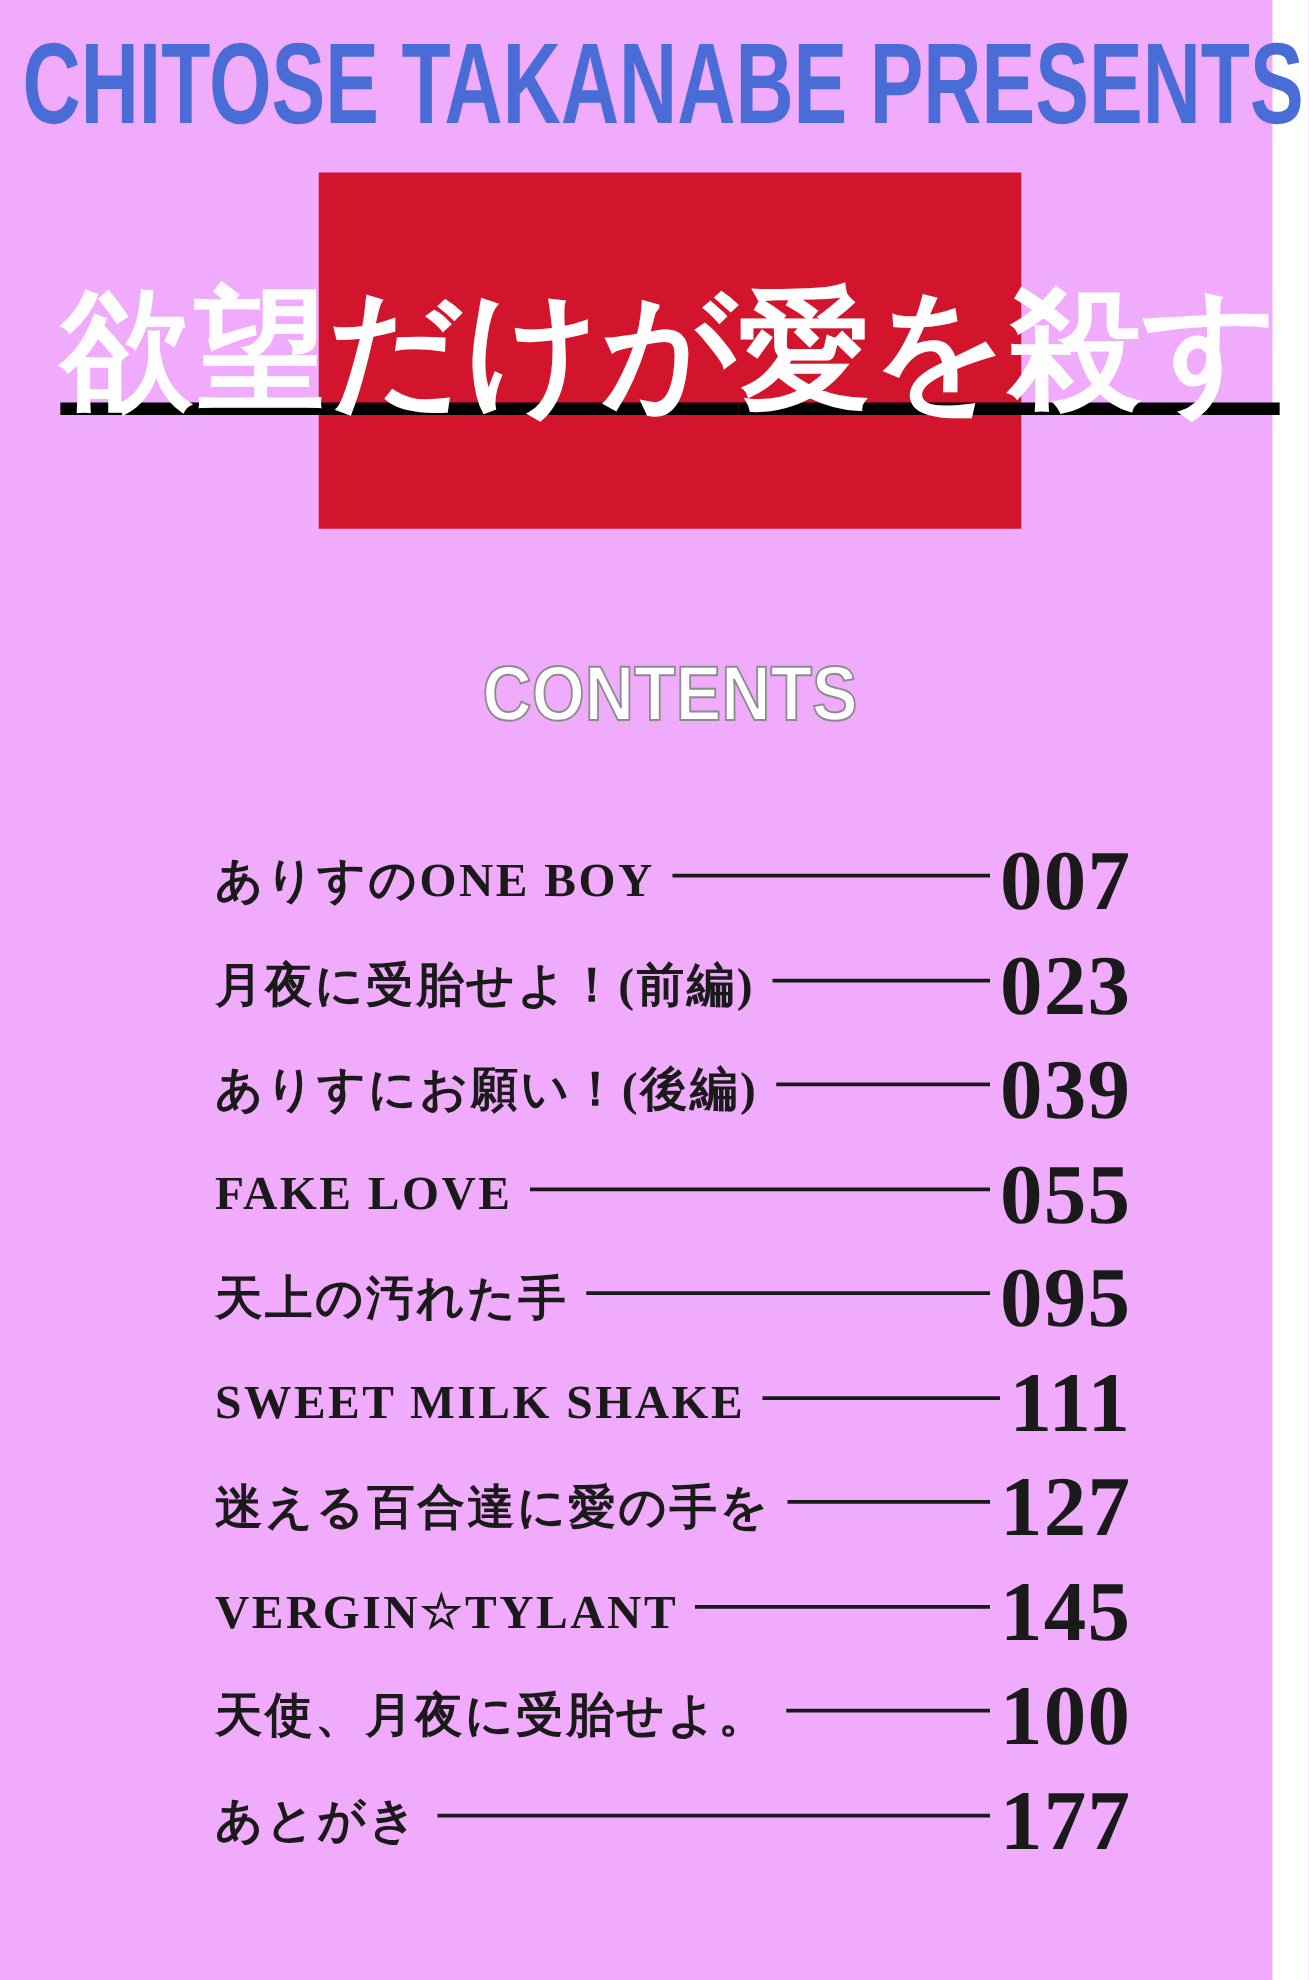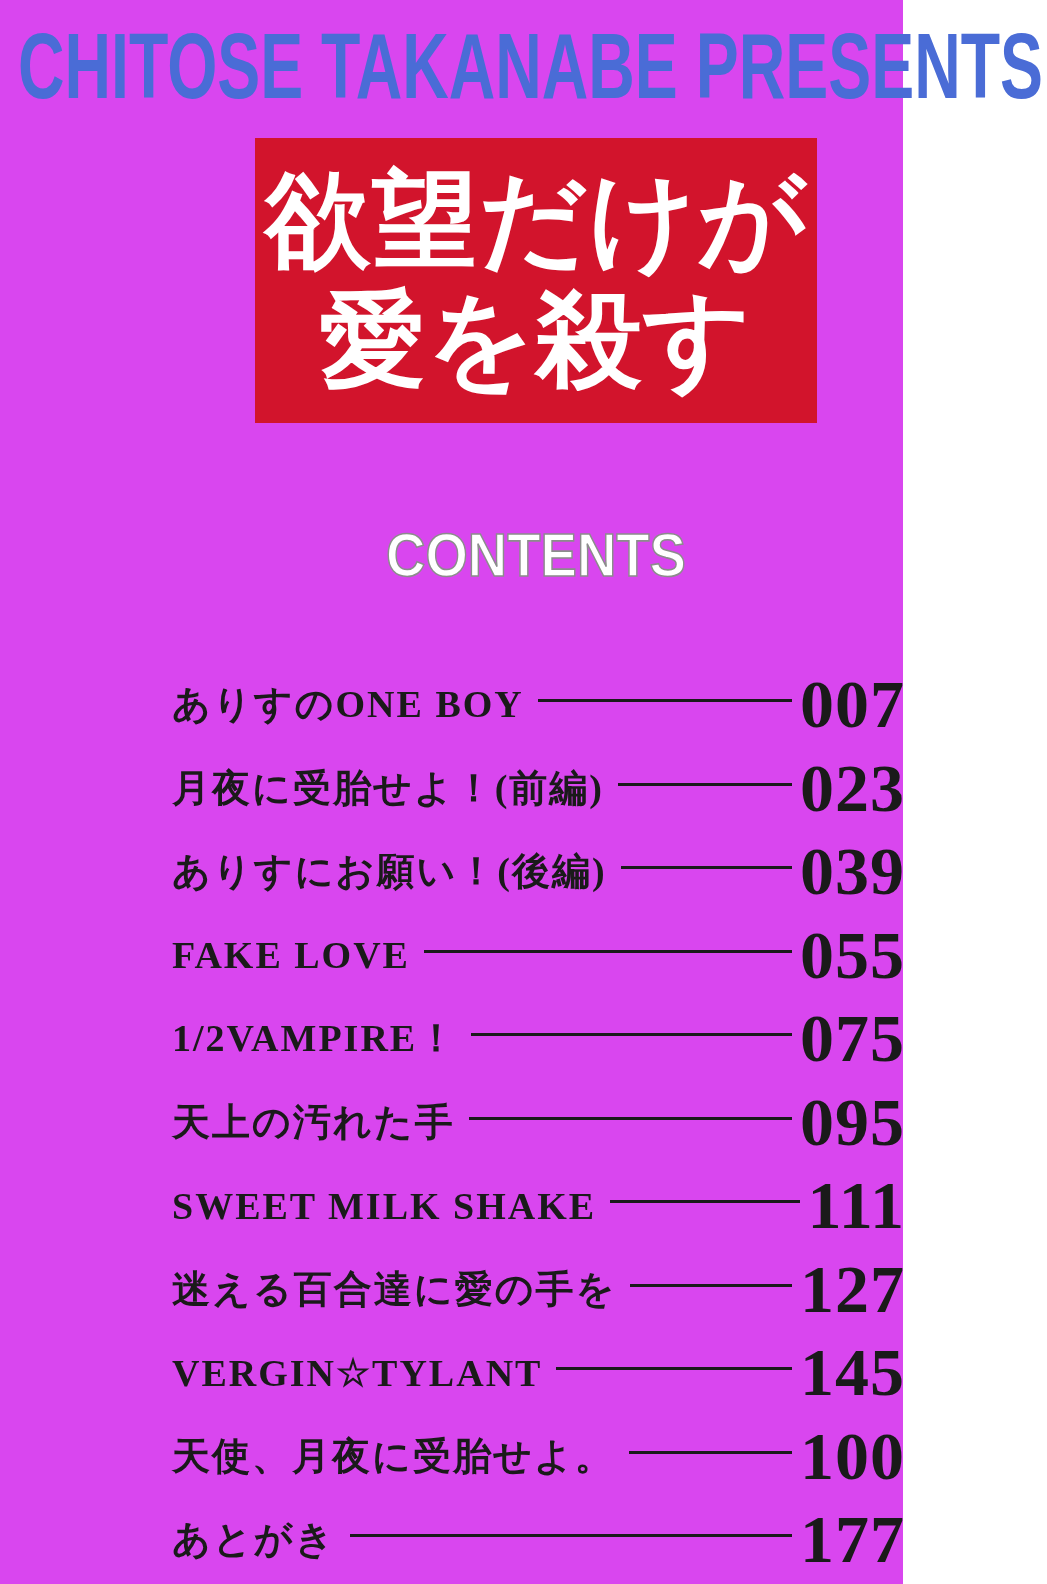--- a/index.html
+++ b/index.html
@@ -9,33 +9,33 @@
   }
   html,body{margin:0;padding:0;}
   body{
     width:1047px;height:1584px;
     background:#ffffff;
     font-family:"Liberation Serif","DejaVu Serif",serif;
     overflow:hidden;
   }
   .page{
     position:relative;
-    width:903px;height:1584px;
-    background:#d946ef;
+    width:1018px;height:1584px;
+    background:#f0abfc;
   }
   .presents-banner{
     position:absolute;left:0;top:8px;
     width:1047px;height:110px;
   }
   .title-box{
     position:absolute;left:255px;top:138px;
     width:562px;height:285px;
     background:var(--accent-red);
-    display:flex;flex-direction:column;
-    justify-content:center;align-items:center;
+    display:flex;flex-direction:row;
+    justify-content:center;align-items:center;text-decoration:underline;
   }
   .title-line{
     font-family:"Liberation Serif","DejaVu Serif",serif;
     font-weight:700;
     font-size:106px;
     line-height:1.13;
     color:#ffffff;
     letter-spacing:1px;
     white-space:nowrap;
   }
@@ -110,25 +110,20 @@
         <span class="chapter-title">ありすにお願い！(後編)</span>
         <div class="leader-line"></div>
         <span class="page-number">039</span>
       </div>
       <div class="toc-row">
         <span class="chapter-title">FAKE LOVE</span>
         <div class="leader-line"></div>
         <span class="page-number">055</span>
       </div>
       <div class="toc-row">
-        <span class="chapter-title">1/2VAMPIRE！</span>
-        <div class="leader-line"></div>
-        <span class="page-number">075</span>
-      </div>
-      <div class="toc-row">
         <span class="chapter-title">天上の汚れた手</span>
         <div class="leader-line"></div>
         <span class="page-number">095</span>
       </div>
       <div class="toc-row">
         <span class="chapter-title">SWEET MILK SHAKE</span>
         <div class="leader-line"></div>
         <span class="page-number">111</span>
       </div>
       <div class="toc-row">

